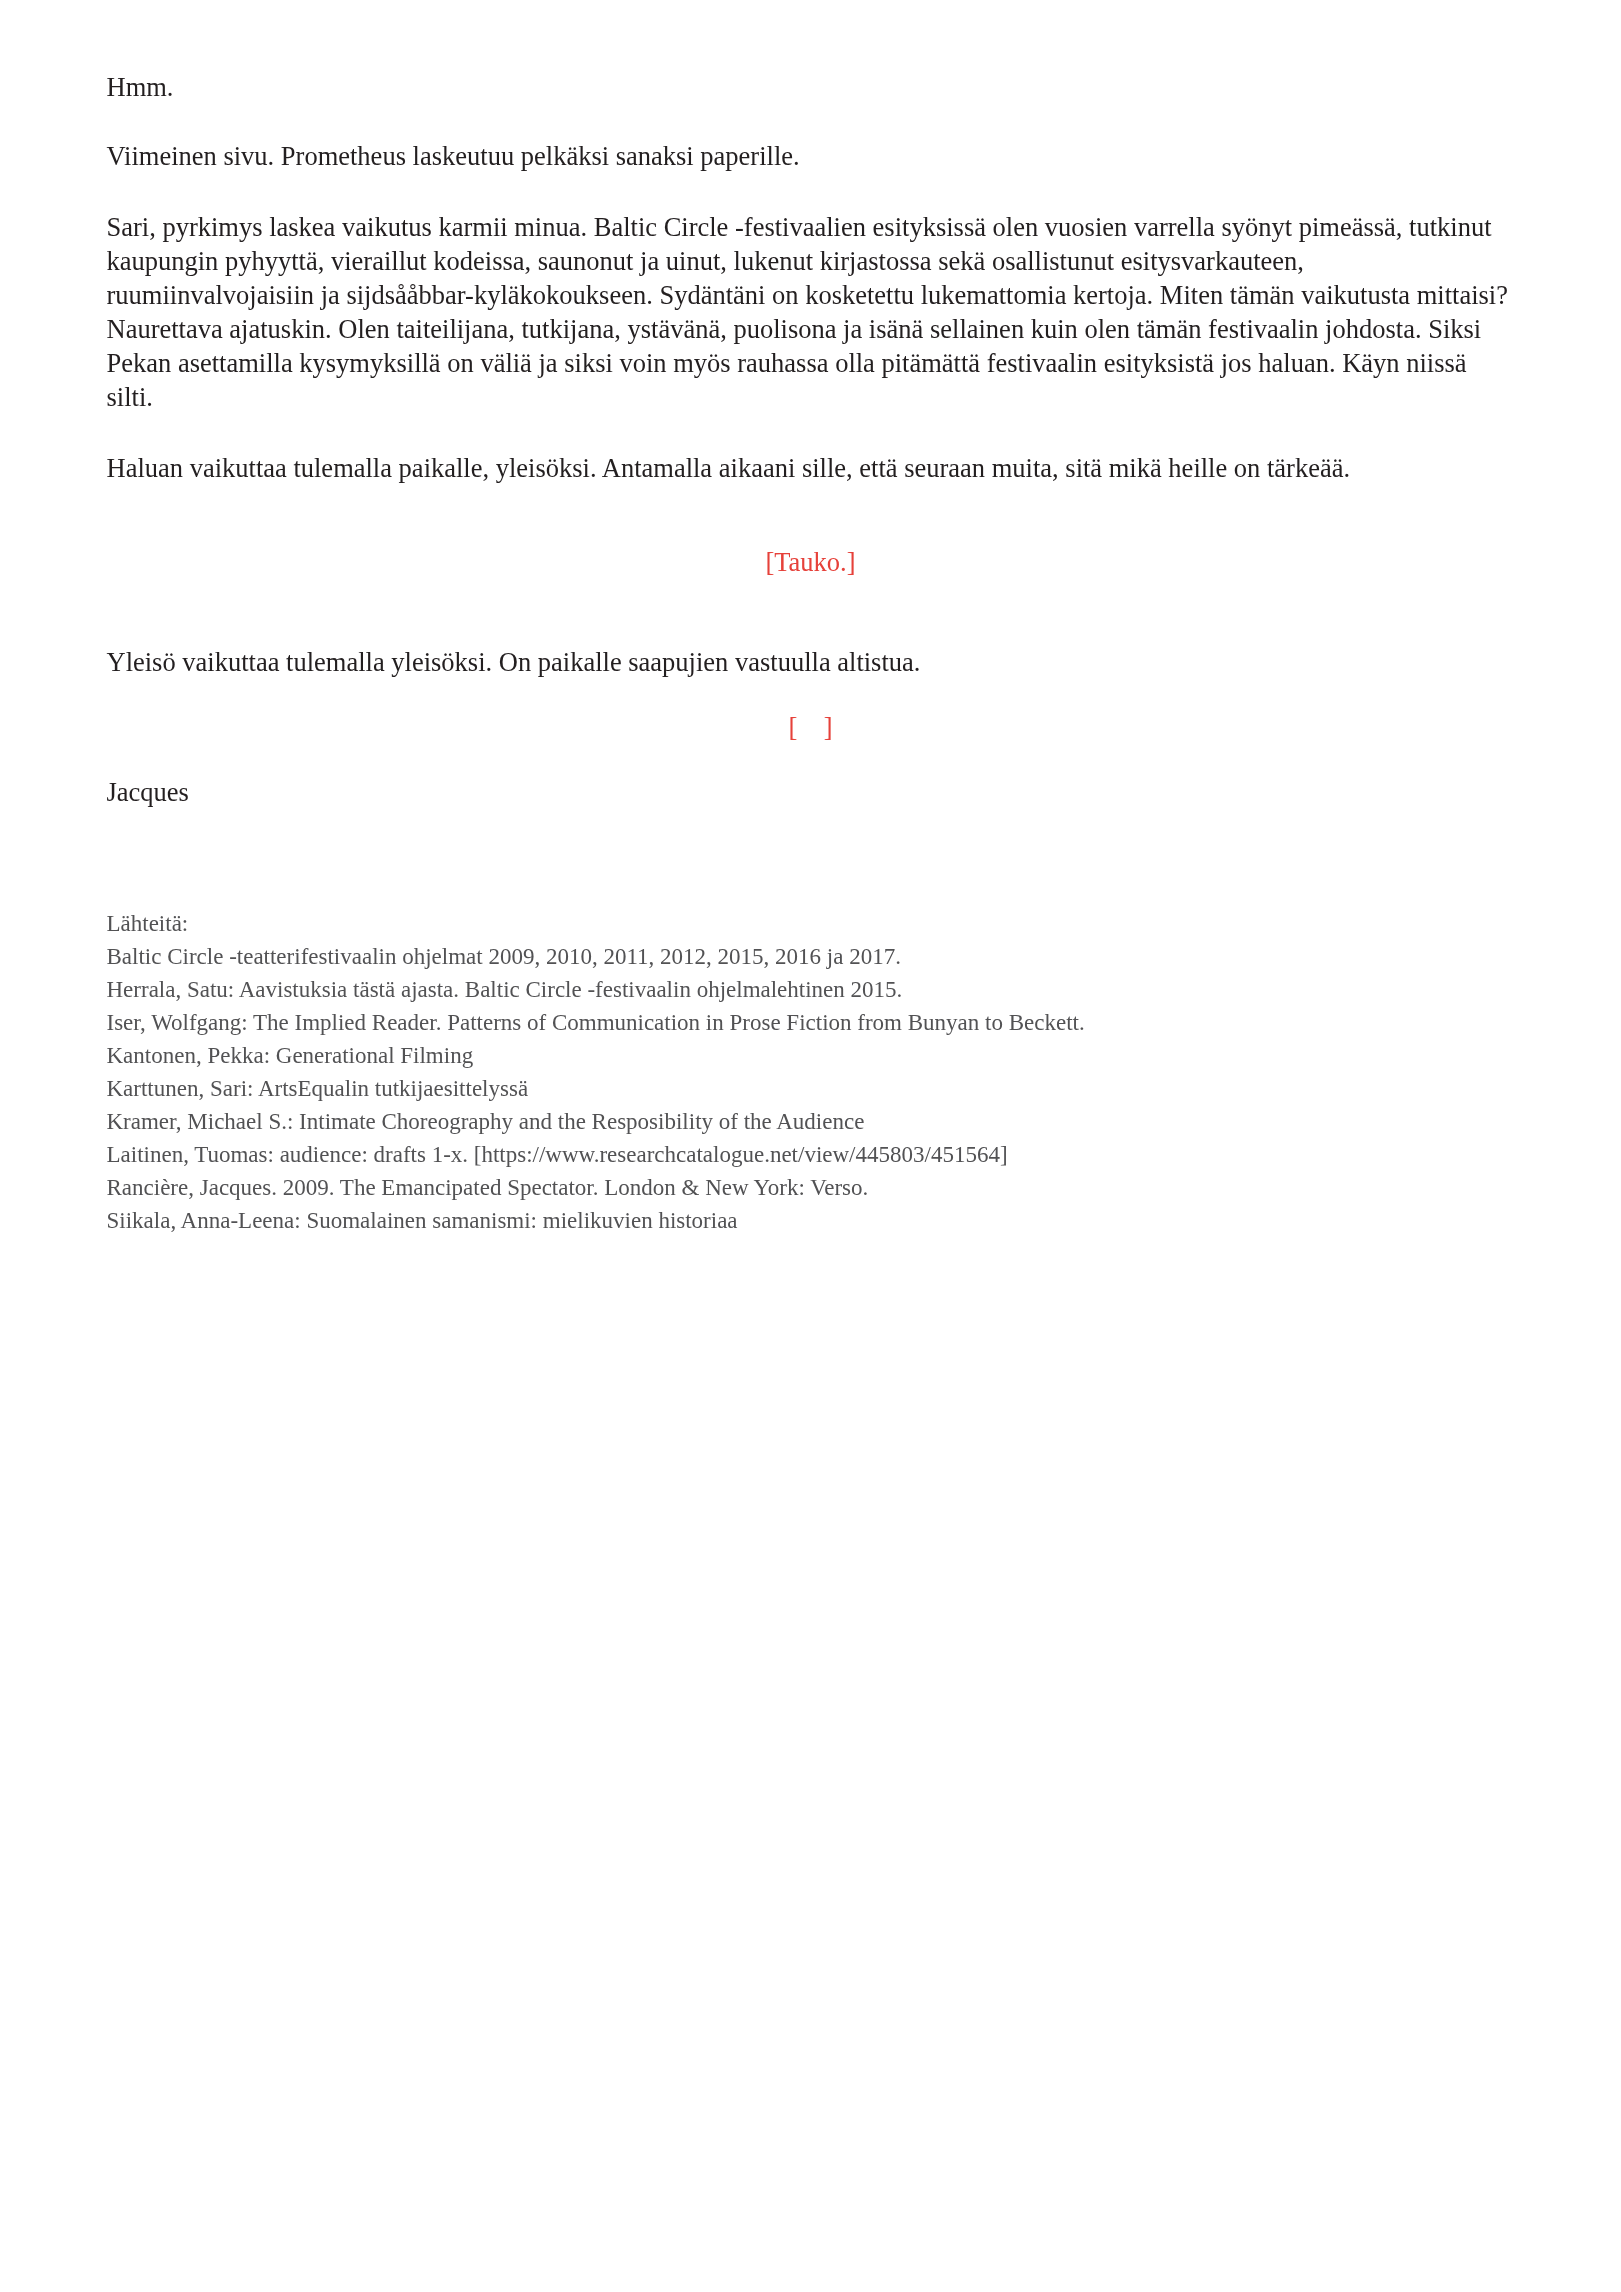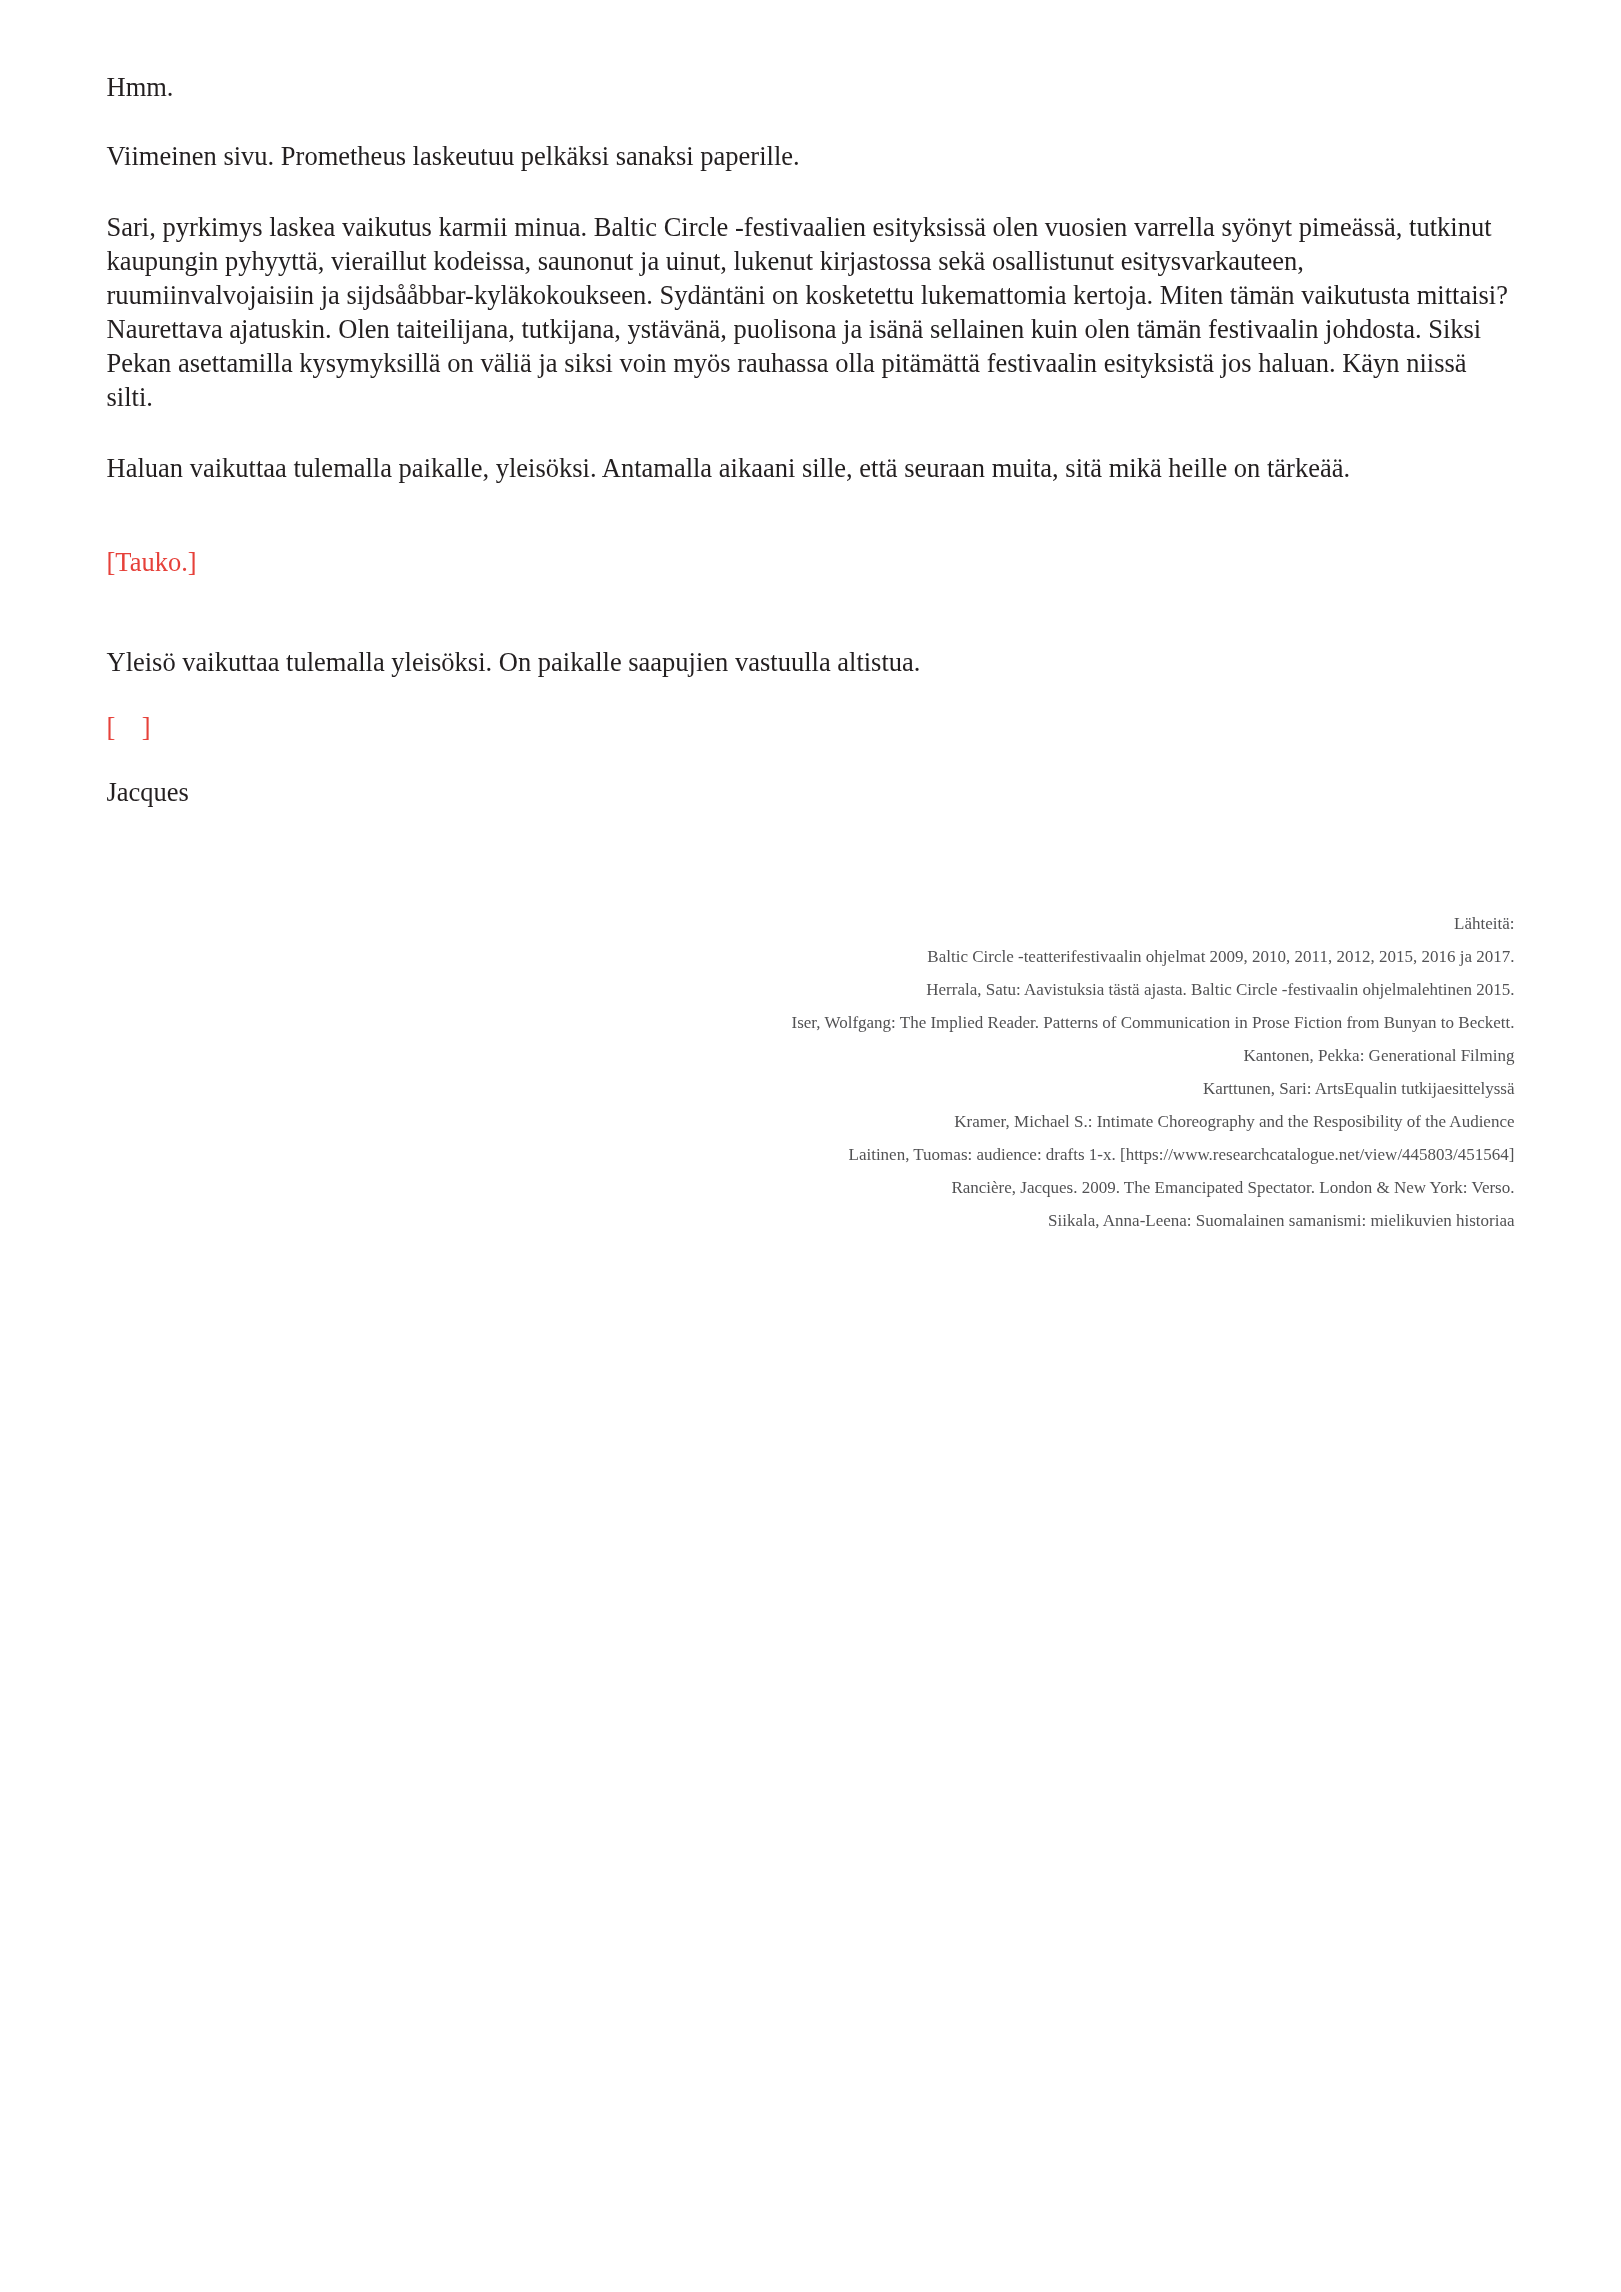--- a/index.html
+++ b/index.html
@@ -28,35 +28,35 @@
   .mb-38 { margin-bottom: 37px; }
   .mb-61 { margin-bottom: 60px; }
   .mb-67 { margin-bottom: 66px; }
   .mb-33 { margin-bottom: 32px; }
   .mb-32 { margin-bottom: 31px; }
   .mb-30 { margin-bottom: 29px; }
   .mb-100 { margin-bottom: 98px; }
   .red-marker {
     color: var(--accent-red, #e6413a);
     white-space: pre;
+    text-align: center;
   }
   .signoff-line {
     font-size: 26.5px;
     line-height: 34px;
   }
   .quote-line {
     font-size: 26.5px;
     line-height: 34px;
     font-style: italic;
   }
   .sources {
     color: var(--sources-text, #525254);
-    font-size: 17px;
+    font-size: 23px;
     line-height: 33px;
-    text-align: right;
   }
   .sources .source-line { display: block; }
 </style>
 </head>
 <body>
 
 <div class="page">
 
   <p class="body-block mb-36">Hmm.</p>
 

